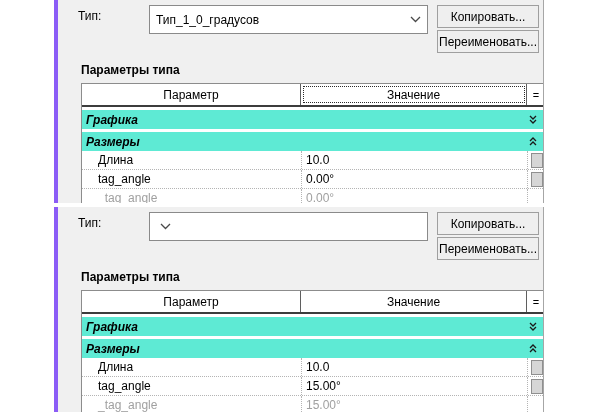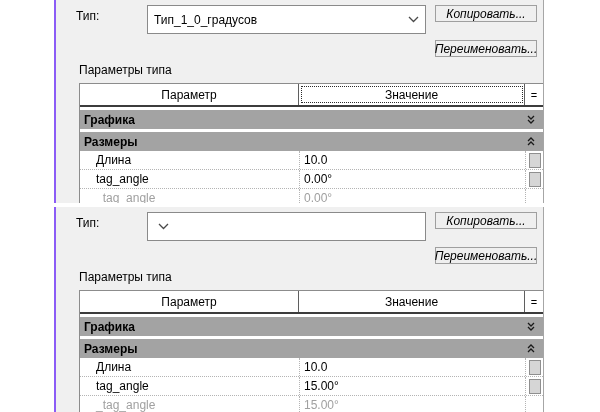--- a/index.html
+++ b/index.html
@@ -3,66 +3,66 @@
 <meta charset="utf-8">
 <style>
   html,body{margin:0;padding:0;}
   body{
     width:600px;height:412px;position:relative;background:#ffffff;
     font-family:"Liberation Sans", sans-serif;font-size:12px;color:#000;
     overflow:hidden;
   }
   .panel{
     position:absolute;left:54px;width:490px;background:#f0f0f0;
-    border-left:2px solid #8b5cf6;border-right:1px solid #a6a6a6;
+    border-left:4px solid #8b5cf6;border-right:1px solid #a6a6a6;
     box-sizing:border-box;overflow:hidden;
   }
   .panel-1{top:0;height:203px;}
   .panel-2{top:207px;height:205px;}
 
   .type-label{position:absolute;left:20px;top:9px;}
   .combo{
     position:absolute;left:91px;top:5px;width:279px;height:29px;
     background:#ffffff;border:1px solid #8a8a8a;box-sizing:border-box;
     display:flex;align-items:center;padding:0 6px;
   }
   .combo .combo-text{flex:1;overflow:hidden;white-space:nowrap;}
   .combo .chev{flex:none;margin-left:4px;display:flex;align-items:center;}
   .btn{
-    position:absolute;left:379px;width:102px;height:17px;
+    position:absolute;left:379px;width:102px;height:23px;
     background:#efefef;border:1px solid #9f9f9f;box-sizing:border-box;
     display:flex;align-items:center;justify-content:center;
-    font-size:12px;color:#000;font-style:italic;
+    font-size:12px;color:#000;
   }
   .btn-copy{top:5px;}
-  .btn-rename{top:40px;}
-
-  .params-label{position:absolute;left:23px;top:63px;}
+  .btn-rename{top:30px;}
+
+  .params-label{position:absolute;left:23px;top:63px;font-weight:bold;}
 
   .ptable{
     position:absolute;left:23px;top:83px;width:465px;
     background:#ffffff;border:1px solid #8c8c8c;box-sizing:border-box;
   }
   .thead{
     display:flex;height:21px;background:#ffffff;
     border-bottom:2px solid #3c3c3c;
   }
   .th{
     display:flex;align-items:center;justify-content:center;
     box-sizing:border-box;height:100%;
   }
   .th-param{width:219px;border-right:1px solid #5f5f5f;}
   .th-value{flex:1;border-right:1px solid #5f5f5f;text-align:center;}
   .th-eq{width:18px;font-size:11px;}
   .focus-dotted{outline:1px dotted #2a2a2a;outline-offset:-3px;}
 
   .row-group{
-    height:19px;background:#a3a3a3;margin-top:3px;
+    height:19px;background:#5eead4;margin-top:3px;
     display:flex;align-items:center;box-sizing:border-box;
-    padding:0 8px 0 4px;font-weight:bold;
+    padding:0 8px 0 4px;font-weight:bold;font-style:italic;
   }
   .row-group .gname{flex:1;}
   .row-group .gchev{flex:none;display:flex;align-items:center;}
 
   .trow{
     display:flex;height:19px;box-sizing:border-box;
     border-bottom:1px dotted #b4b4b4;background:#ffffff;
   }
   .td{display:flex;align-items:center;box-sizing:border-box;height:100%;overflow:hidden;white-space:nowrap;}
   .td-name{width:219px;padding-left:16px;}

